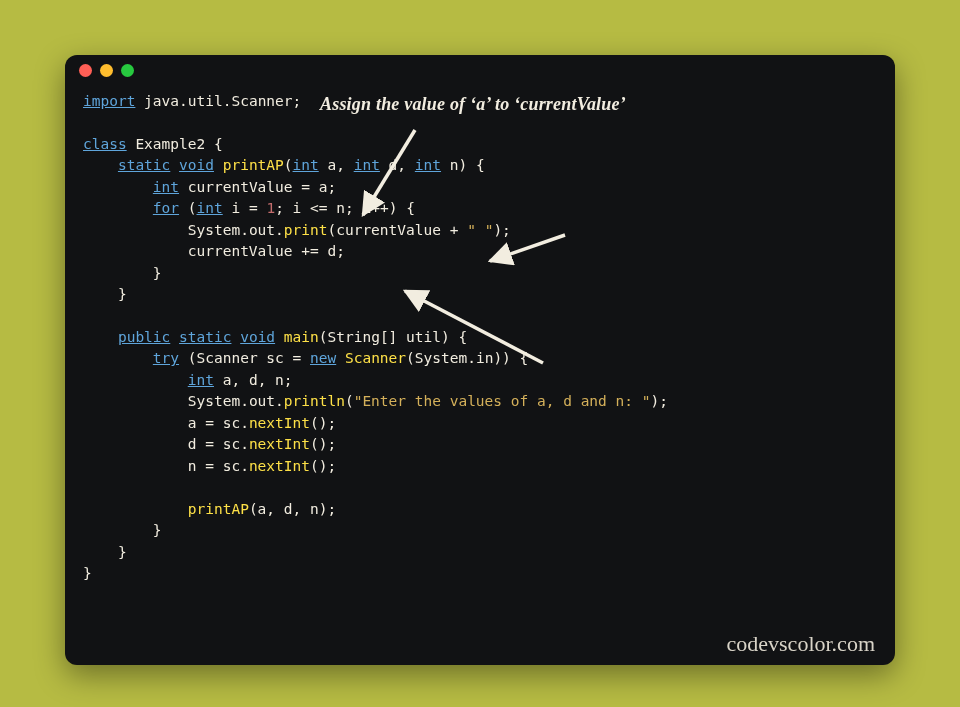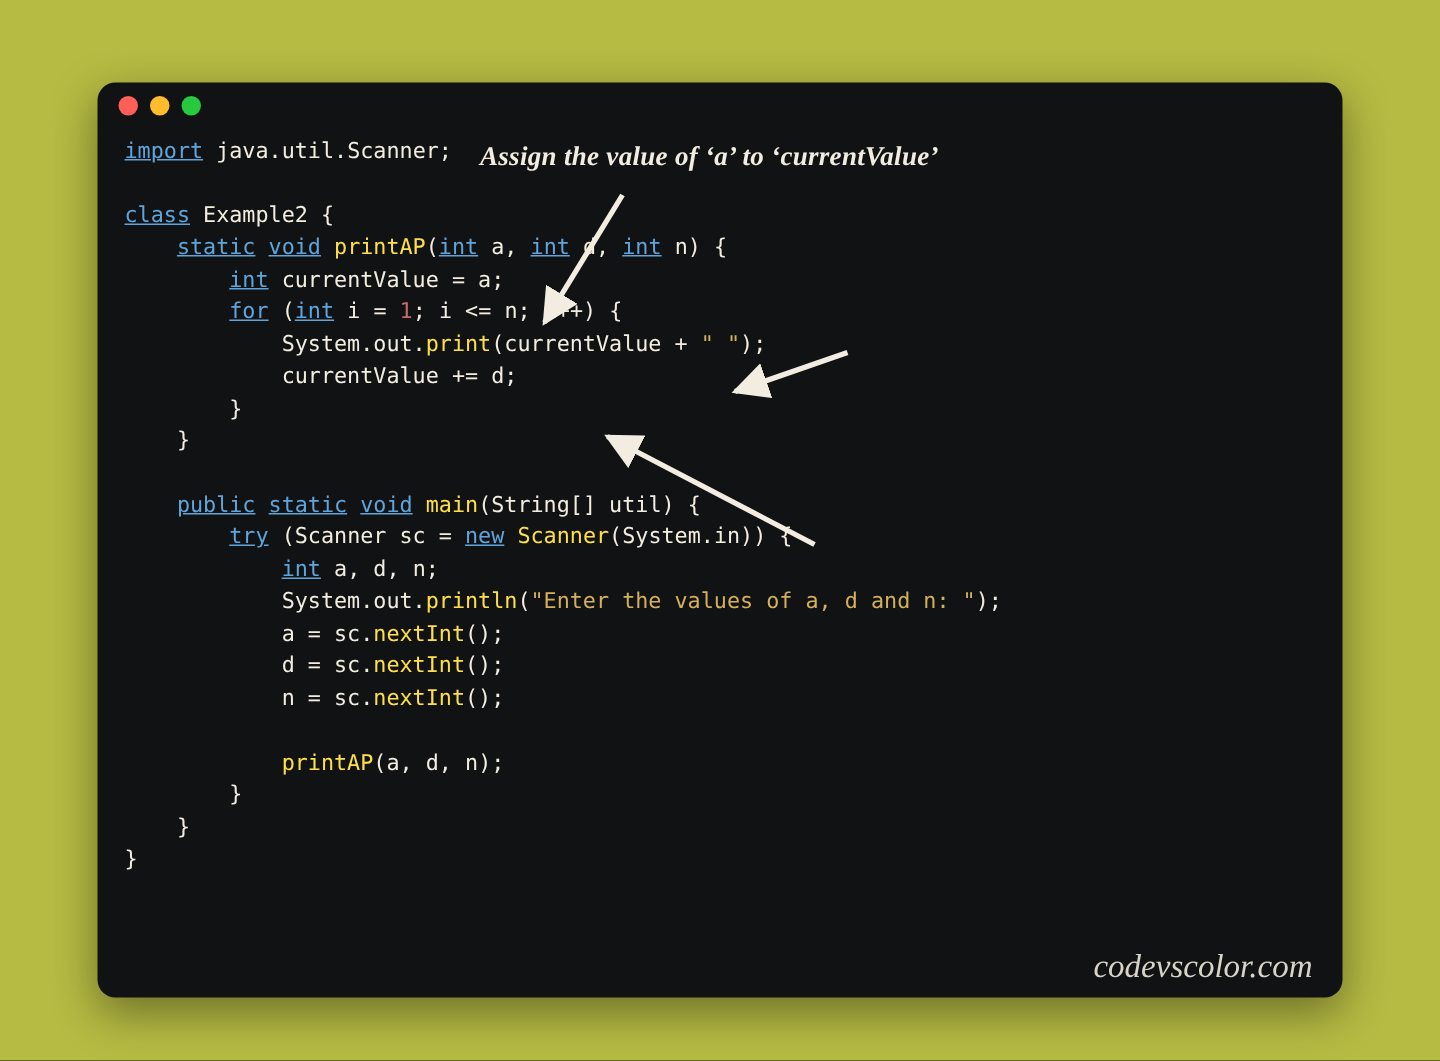--- a/index.html
+++ b/index.html
@@ -56,21 +56,20 @@
     line-height: 1.1;
     letter-spacing: 0.2px;
     pointer-events: none;
   }
   .arrows { position: absolute; left:0; top:0; pointer-events:none; }
   .watermark {
     position: absolute;
     right: 20px;
     bottom: 8px;
     font-family: Georgia, serif;
-    font-style: italic;
     color: #d9d4c8;
     font-size: 22px;
   }
 </style>
 </head>
 <body>
 
 <div class="window">
   <div class="titlebar">
     <div class="dot red"></div>

